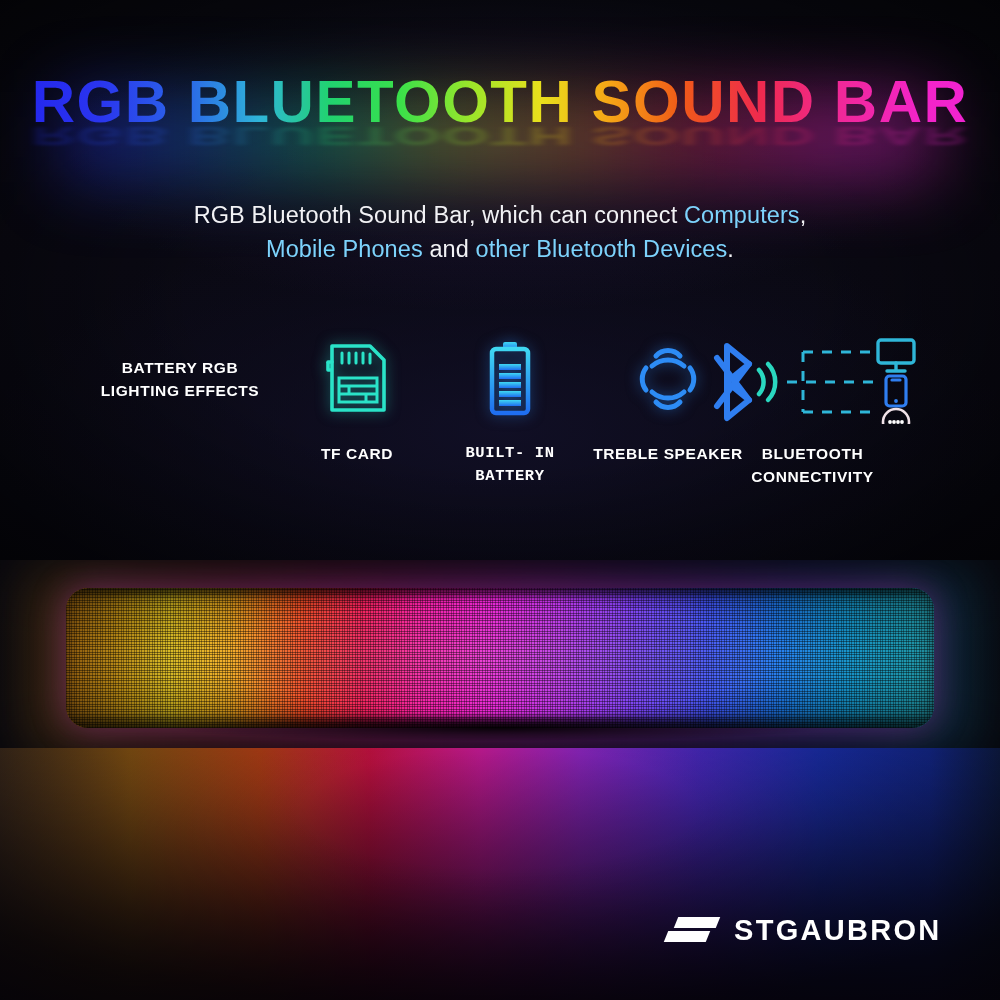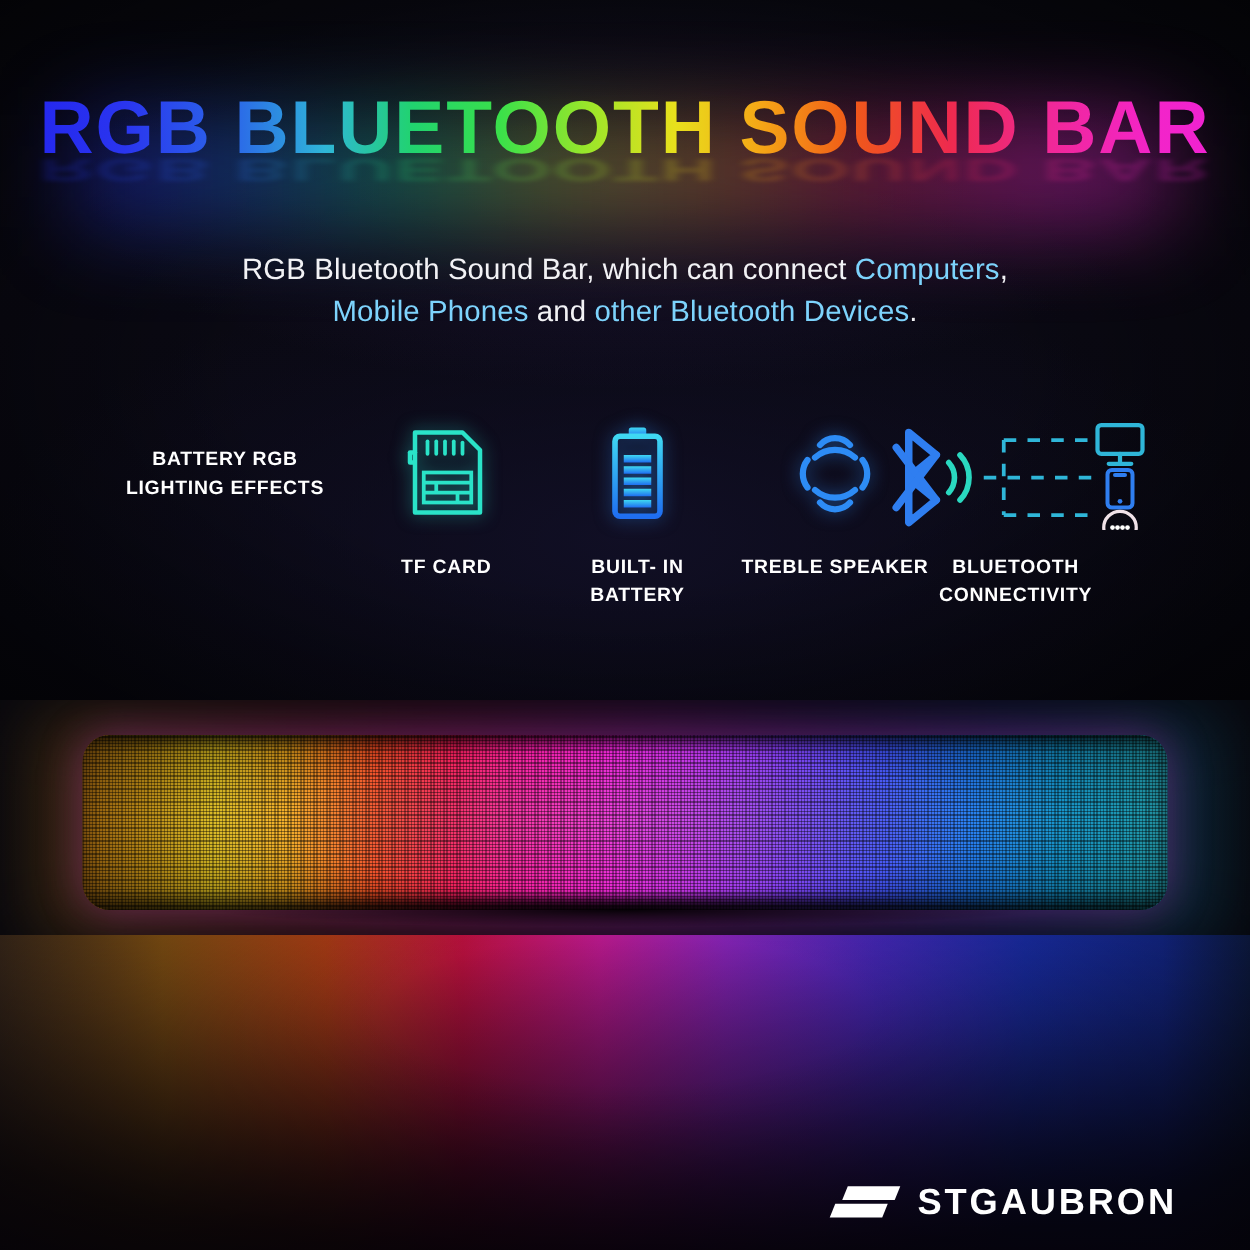--- a/index.html
+++ b/index.html
@@ -151,21 +151,21 @@
     margin-top: 20px;
     font-size: 15.5px;
     font-weight: bold;
     letter-spacing: 0.6px;
     color: #ffffff;
     line-height: 23px;
   }
 
   .f-rgb  { left: 0px;   width: 180px; }
   .f-tf   { left: 192px; width: 150px; }
-  .f-bat  { left: 345px; width: 150px; }
+  .f-bat  { left: 345px; width: 150px; font-family: Liberation Mono, monospace; }
   .f-treb { left: 448px; width: 260px; }
   .f-bt   { left: 610px; width: 225px; }
 
   
   .rgb-ring {
     position: relative;
     width: 72px; height: 72px;
     border-radius: 50%;
     background: conic-gradient(from 0deg,
       #ff2bd0, #ff2bd0 8%,
@@ -319,21 +319,20 @@
   }
 
   
   .logo {
     position: absolute;
     left: 662px; top: 908px;
     width: 280px; height: 44px;
     display: flex;
     align-items: center;
     gap: 16px;
-    margin-top: 32px;
   }
   .logo-mark {
     position: relative;
     width: 56px; height: 36px;
     flex: 0 0 auto;
   }
   .logo-bar {
     position: absolute;
     height: 11px;
     background: #ffffff;

